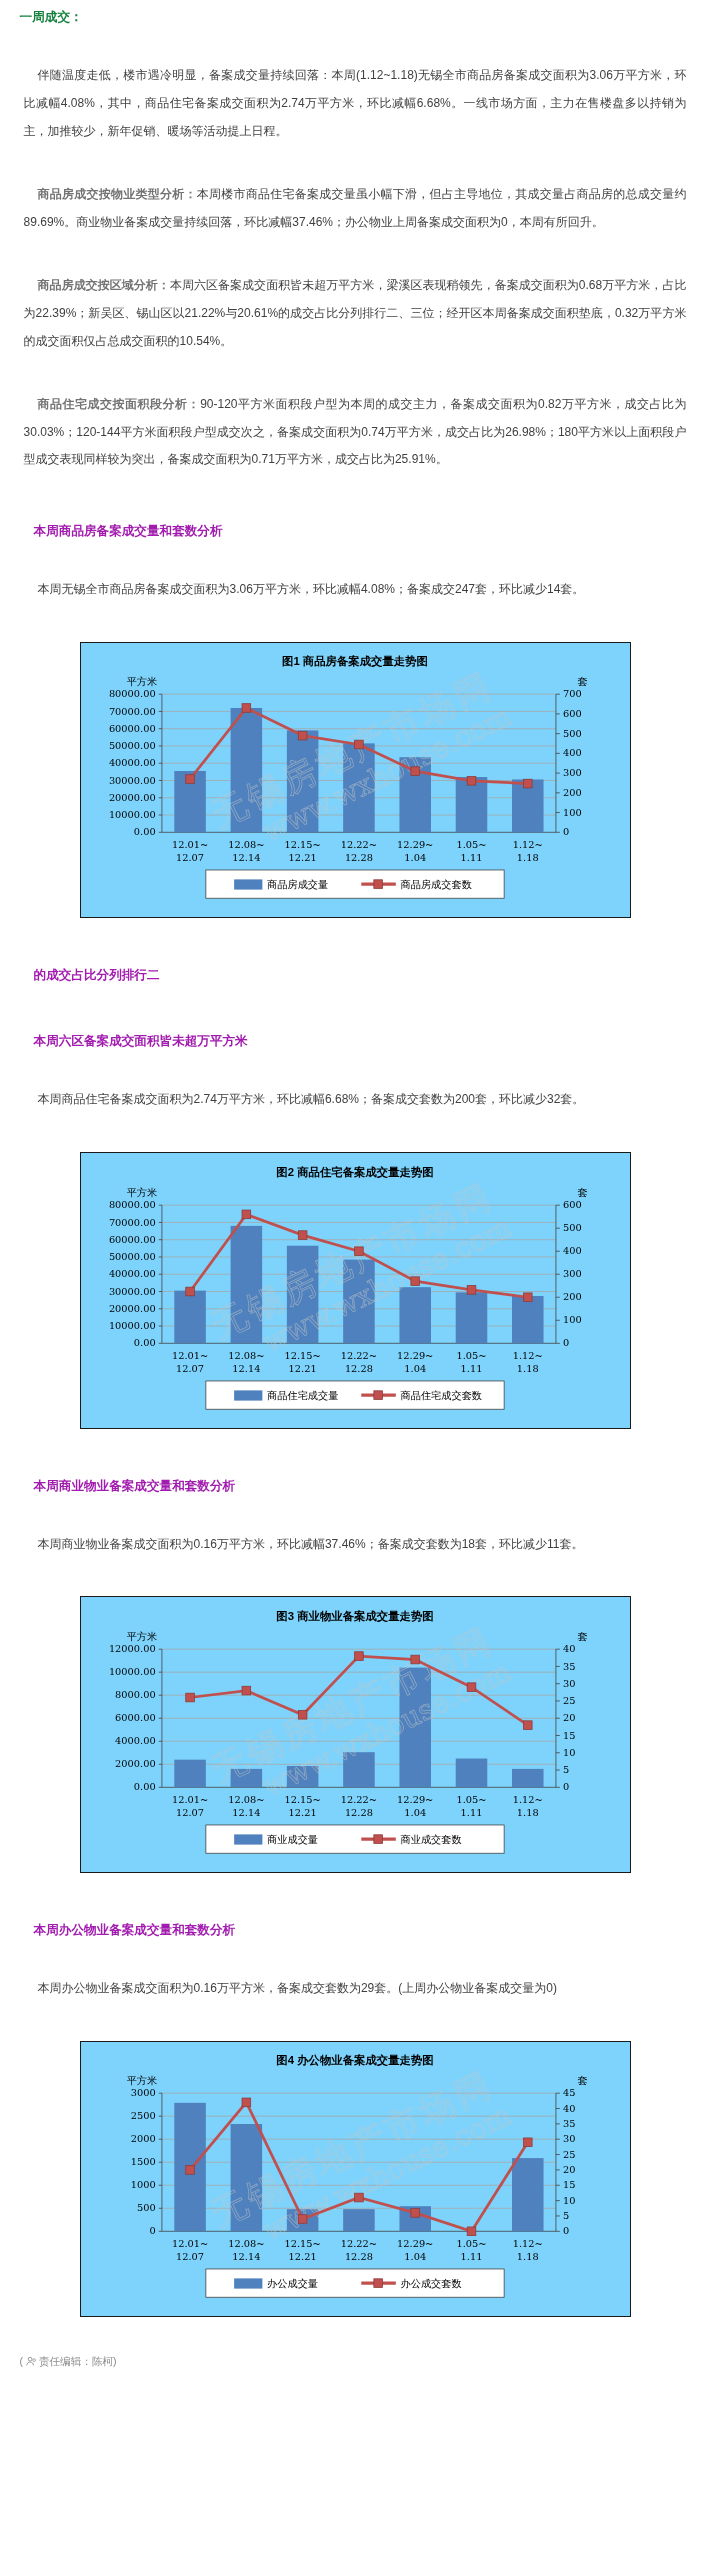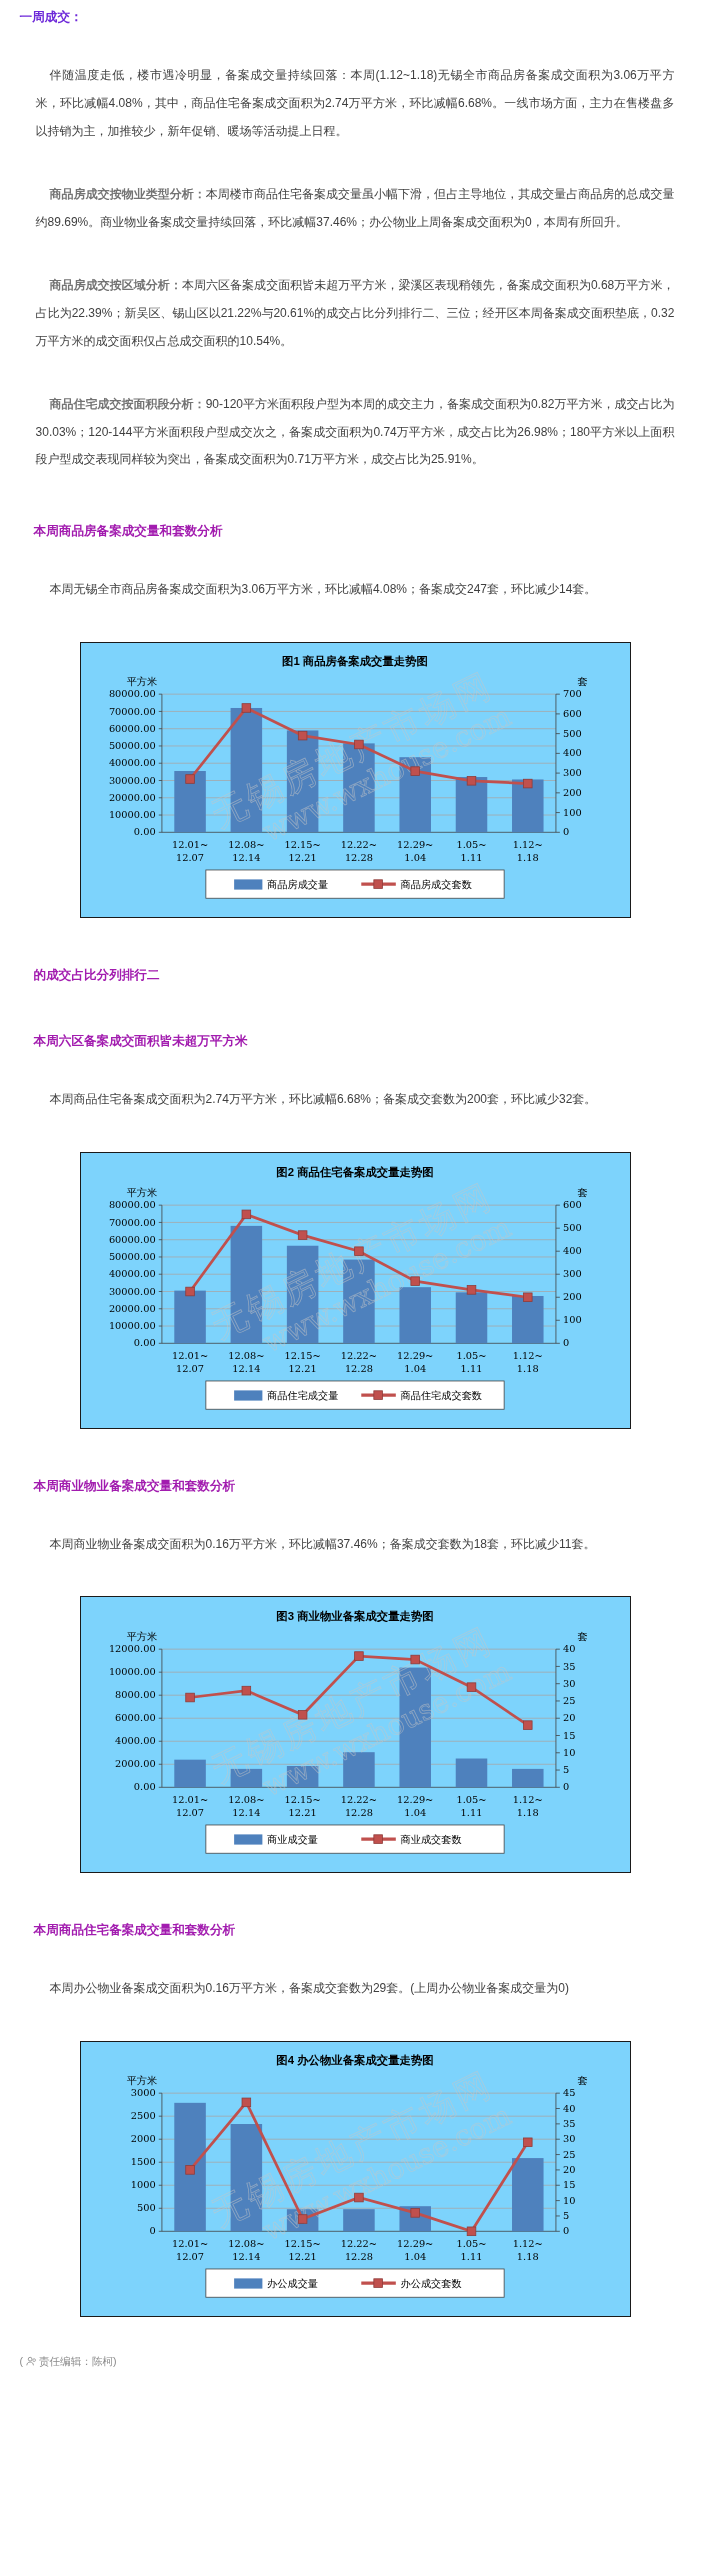--- a/index.html
+++ b/index.html
@@ -1,19 +1,19 @@
 <!DOCTYPE html>
 <html style="font-size:12.6px"><head>
 <meta charset="utf-8">
 <style>
   html,body{margin:0;padding:0;background:#ffffff;}
   body{width:710px;font-family:"Liberation Sans",sans-serif;color:#3f3f3f;}
   .content{padding:9.4px 19.6px 28px 19.6px;}
-  .main-heading{font-size:12.6px;font-weight:bold;color:#6d28d9;margin:0;}
-  .para{font-size:12px;line-height:2.3;text-align:justify;text-indent:14px;margin:36px 16px;}
+  .main-heading{font-size:12.6px;font-weight:bold;color:#15803d;margin:0;}
+  .para{font-size:12px;line-height:2.3;text-align:justify;text-indent:14px;margin:36px 4px;}
   .para b{color:#737373;}
   .section-heading{font-size:12.6px;font-weight:bold;color:#a21caf;text-indent:14px;margin:49px 0 0 0;}
   .chart-box{width:549px;margin:38px auto;border:0.8px solid #1a1a1a;background:#7dd3fc;padding:4.7px 0 3.1px 0;}
   .chart-box svg{display:block;margin:0 auto;}
   figure{margin:0;}
   .footer{display:block;text-align:left;color:#8a8a8a;font-size:10.6px;margin-top:35px;padding-right:4.7px;}
   .footer .ed-icon{vertical-align:-1.6px;margin:0 2.4px;}
 </style>
 </head>
 <body>
@@ -310,21 +310,21 @@
         <text x="564.1428571428571" y="273" text-anchor="middle" font-size="12.5" fill="#000" font-family="&quot;DejaVu Serif&quot;, serif">1.18</text>
         <rect x="154" y="284" width="380" height="36" fill="#fff" stroke="#404040"></rect>
         <rect x="190" y="296" width="36" height="13" fill="#4E81BD"></rect>
         <text x="232" y="307" font-size="13" fill="#000" font-family="&quot;Liberation Sans&quot;, sans-serif">商业成交量</text>
         <line x1="352" y1="302" x2="396" y2="302" stroke="#C0504D" stroke-width="4"></line>
         <rect x="368" y="296.5" width="11" height="11" fill="#C0504D" stroke="#8E3B39"></rect>
         <text x="402" y="307" font-size="13" fill="#000" font-family="&quot;Liberation Sans&quot;, sans-serif">商业成交套数</text>
       </svg>
     </figure>
 
-  <h2 class="section-heading">本周商品住宅备案成交量和套数分析</h2>
+  <h2 class="section-heading">本周办公物业备案成交量和套数分析</h2>
   <p class="para">本周办公物业备案成交面积为0.16万平方米，备案成交套数为29套。(上周办公物业备案成交量为0)</p>
 
   <figure class="chart-box">
       <svg width="540" height="267" viewBox="0 0 688 340">
         <text x="344" y="23" text-anchor="middle" font-size="14.5" font-weight="bold" fill="#000" font-family="&quot;Liberation Sans&quot;, sans-serif">图4  办公物业备案成交量走势图</text>
         <text x="92" y="48" text-anchor="end" font-size="13" fill="#000" font-family="&quot;Liberation Sans&quot;, sans-serif">平方米</text>
         <text x="634" y="48" text-anchor="middle" font-size="13" fill="#000" font-family="&quot;Liberation Sans&quot;, sans-serif">套</text>
         <line x1="98" y1="236" x2="600" y2="236" stroke="#404040" stroke-width="1"></line>
         <line x1="94" y1="236" x2="98" y2="236" stroke="#404040"></line>
         <text x="90" y="240" text-anchor="end" font-size="12.5" fill="#000" font-family="&quot;DejaVu Serif&quot;, serif">0</text>

